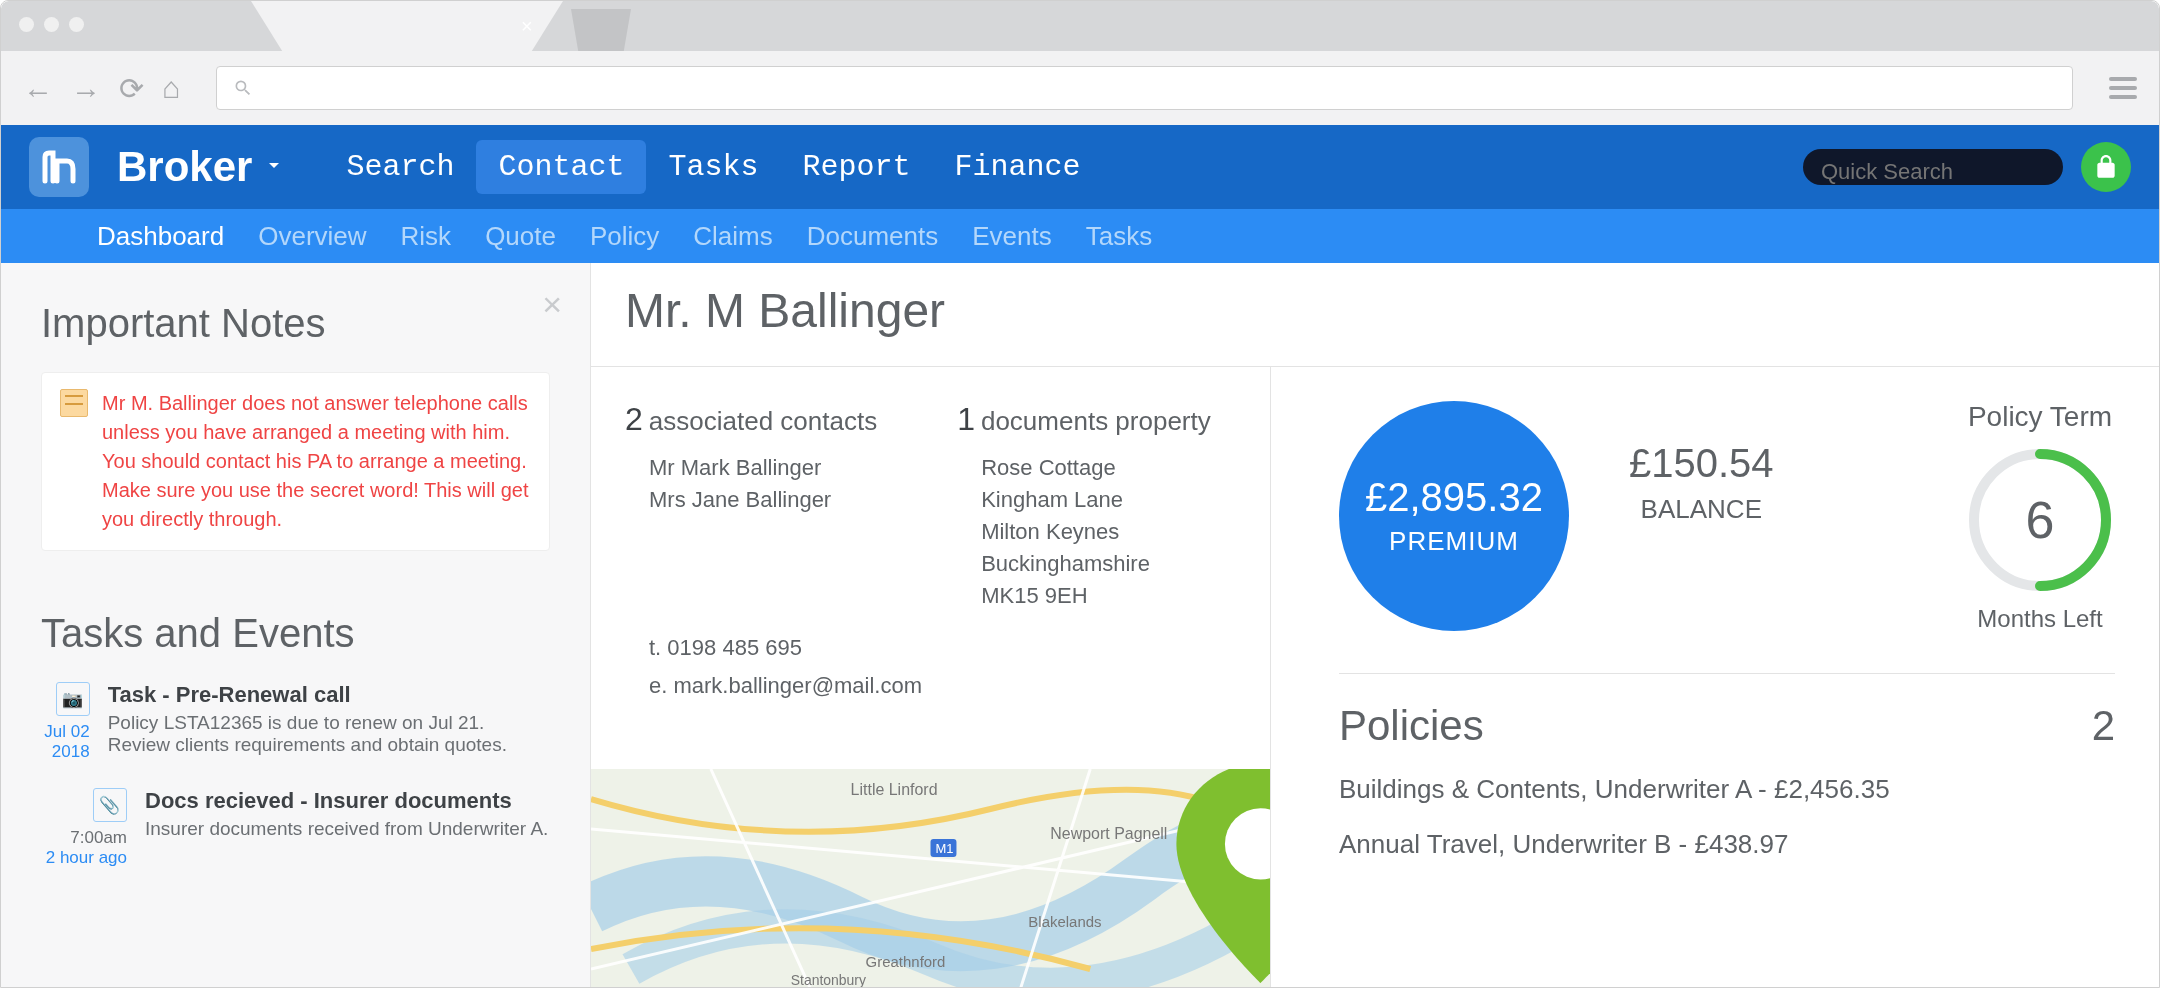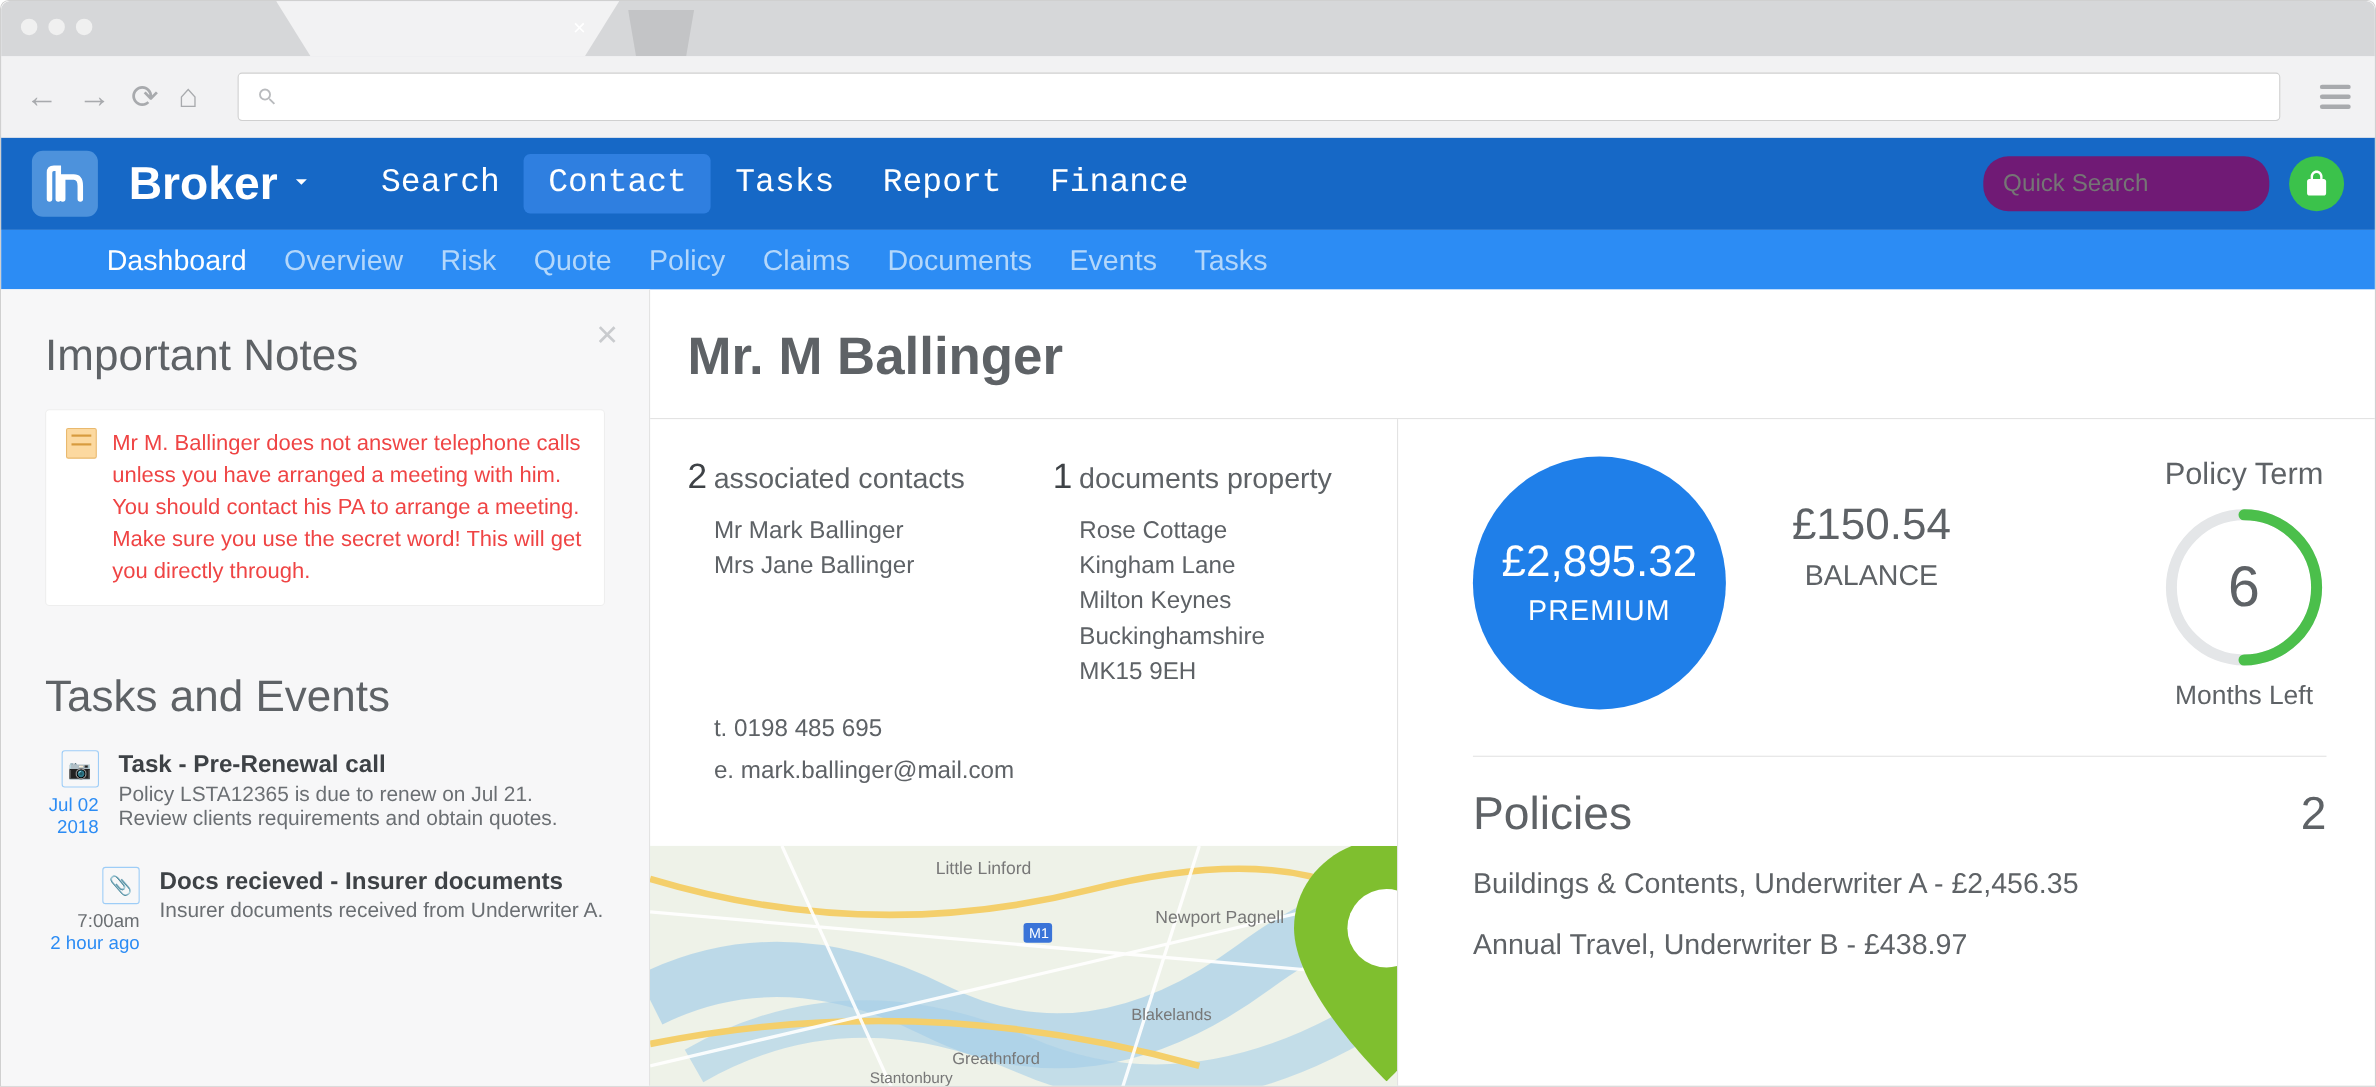--- a/index.html
+++ b/index.html
@@ -22,21 +22,21 @@
 
 
 .appnav { height:84px; background:#1668c6; display:flex; align-items:center; padding:0 28px; color:#fff; }
 .logo { width:60px; height:60px; background:#4d92dc; border-radius:10px; margin-right:28px; display:flex; align-items:center; justify-content:center;}
 .logo svg { width:40px; height:40px; fill:#fff; stroke:#fff;}
 .brand { font-size:42px; font-weight:600; margin-right:10px; }
 .brand-caret { margin-right:38px; }
 .nav-item { font-size:30px; font-weight:300; padding:10px 22px; border-radius:6px; cursor:pointer;font-family:Liberation Mono, monospace; }
 .nav-item.active { background:#2f7fe0; }
 .spacer { flex:1; }
-.qsearch { width:260px; height:50px; background:#701a75; border-radius:23px; display:flex; align-items:center; padding:0 18px; margin-right:18px;}
+.qsearch { width:260px; height:36px; background:#0f172a; border-radius:23px; display:flex; align-items:flex-end; padding:0 18px; margin-right:18px;}
 .qsearch input { border:none; outline:none; font-size:22px; color:#9a9a9a; flex:1; background:transparent;}
 .lockbtn { width:50px; height:50px; border-radius:50%; background:#3bc24b; display:flex; align-items:center; justify-content:center;}
 
 
 .subnav { height:54px; background:#2c8cf4; display:flex; align-items:center; padding-left:96px; gap:34px; color:#b3d7fb; font-size:26px; }
 .subnav .sn { cursor:pointer; font-weight:300;}
 .subnav .sn.active { color:#fff; }
 
 
 .main { display:flex; height:calc(988px - 124px - 84px - 54px); }
@@ -48,21 +48,21 @@
 .note-ic::before { content:""; position:absolute; inset:5px 4px; border-top:2px solid #d79b3e; border-bottom:2px solid #d79b3e; height:6px; }
 .note p { font-size:20px; color:#ef4444; line-height:1.45; }
 .te-item { display:flex; gap:18px; margin-top:26px; }
 .te-left { width:86px; text-align:right; font-size:17px; color:#6b6f73; }
 .te-left .blue { color:#2c8cf4; }
 .te-ic { width:34px; height:34px; border:1px solid #9ecdf7; border-radius:3px; margin-left:auto; margin-bottom:6px; display:flex; align-items:center; justify-content:center; color:#4fa2ed;}
 .te-body h4 { font-size:22px; color:#3e4246; font-weight:600; margin-bottom:4px;}
 .te-body p { font-size:19px; color:#6b6f73; font-weight:300;}
 
 .content { flex:1; display:flex; flex-direction:column; }
-.title { font-size:48px; font-weight:700; color:#5e6266; padding:34px 0 28px 34px; }
+.title { font-size:48px; font-weight:400; color:#5e6266; padding:20px 0 28px 34px; }
 .hr { height:1px; background:#e3e3e3; }
 .cols { display:flex; flex:1; }
 .colL { width:680px; border-right:1px solid #e3e3e3; padding:34px 30px 0 34px; font-weight:300; position:relative;}
 .colL h3 { font-size:34px; font-weight:300; color:#5e6266; margin-bottom:24px;}
 .assoc-row { display:flex; gap:80px; margin-bottom:18px;}
 .assoc h4 { font-size:26px; color:#5e6266; font-weight:300; margin-bottom:14px;}
 .assoc h4 .num { font-size:32px; color:#3e4246; margin-right:6px;}
 .assoc p { font-size:22px; color:#5e6266; line-height:1.45; padding-left:24px;}
 .cinfo { font-size:22px; color:#5e6266; padding-left:24px; line-height:1.7; margin-top:18px;}
 .map { position:absolute; left:0; right:0; bottom:0; height:220px; background:#e9efe4; overflow:hidden;}

